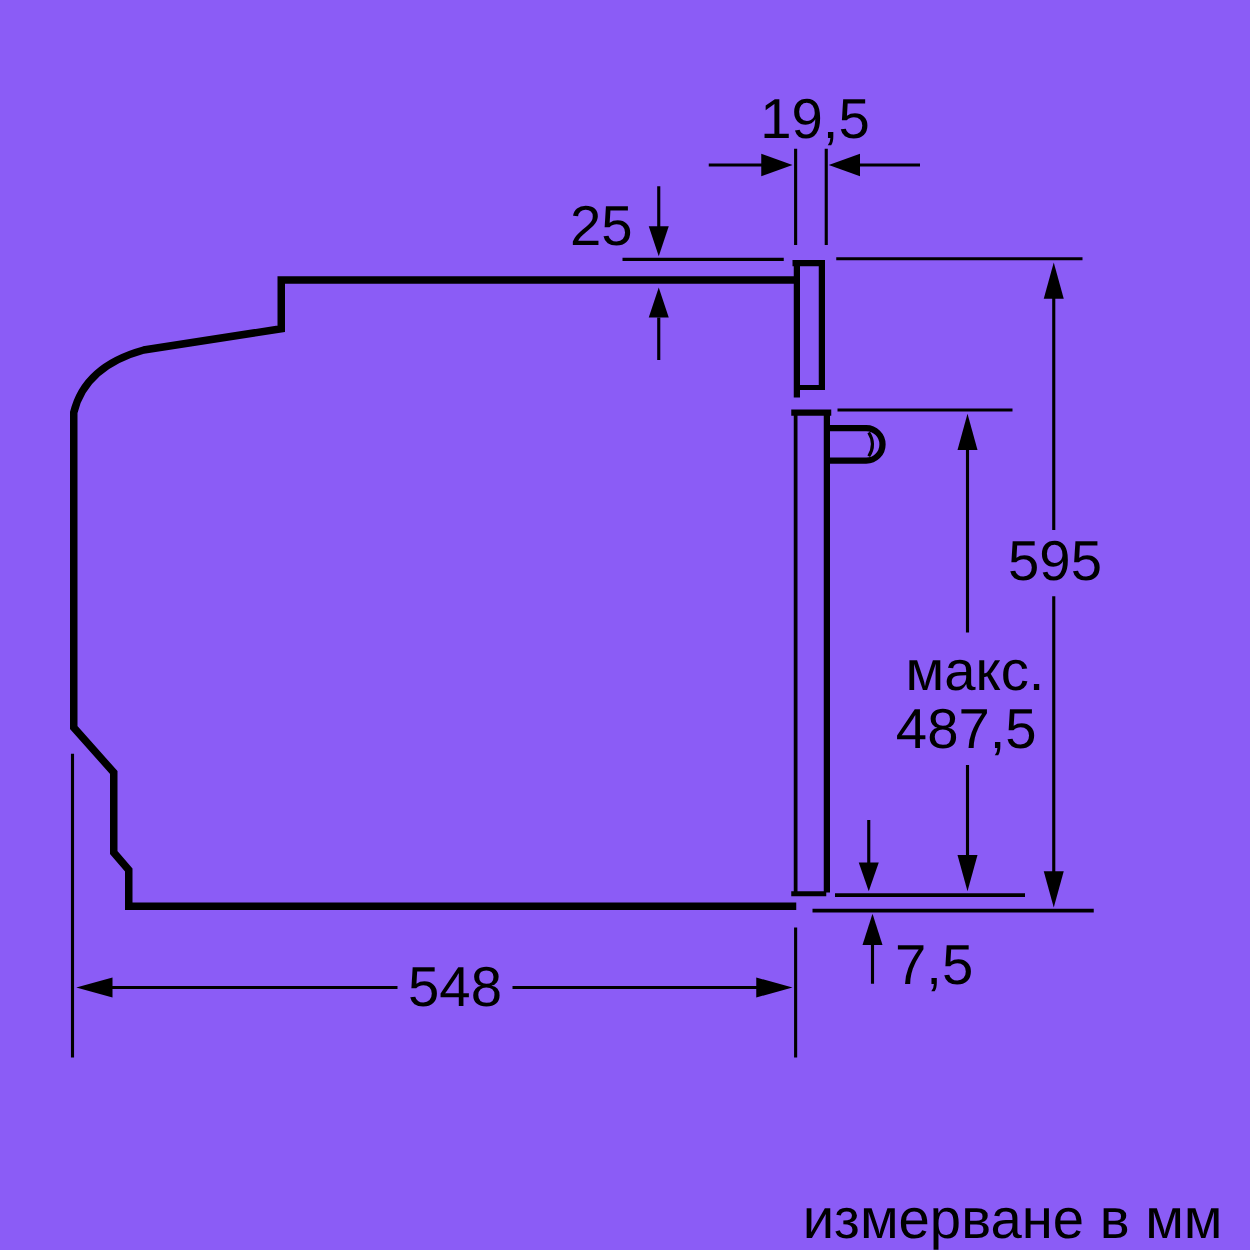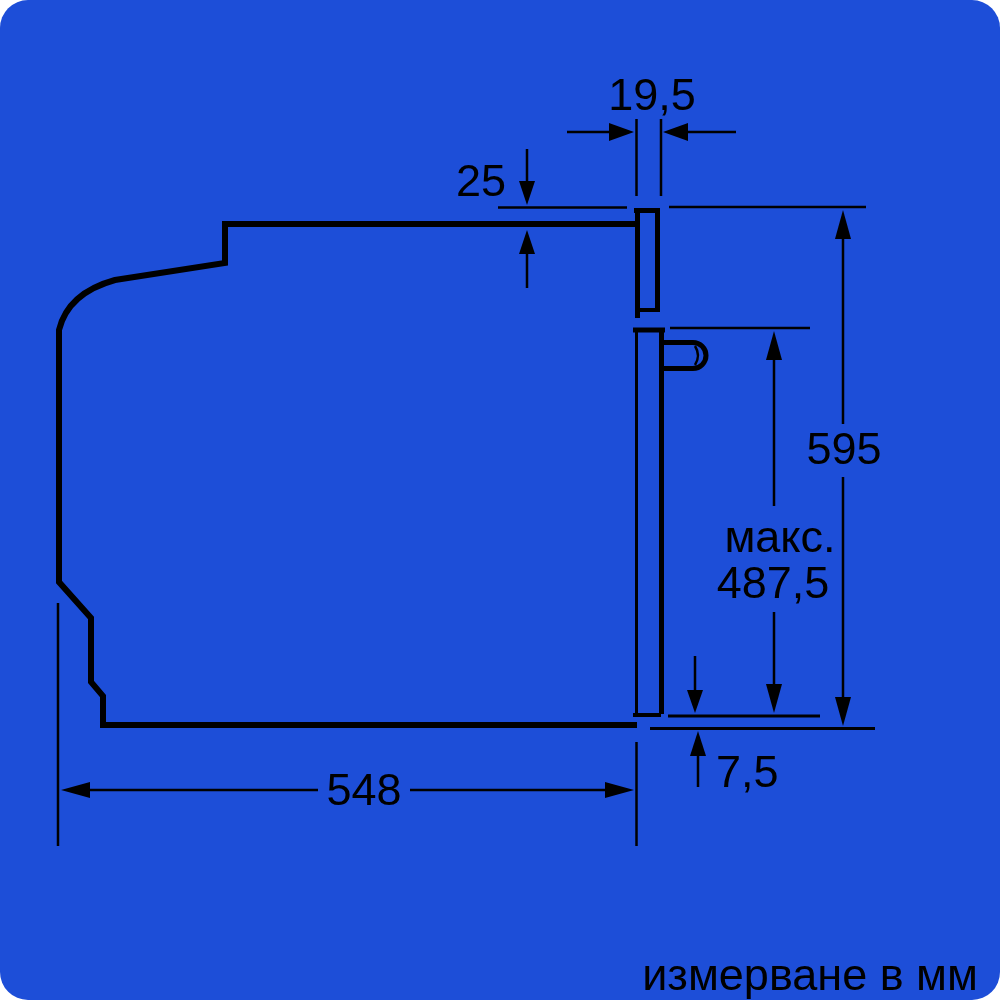--- a/index.html
+++ b/index.html
@@ -4,23 +4,22 @@
 <style>
   html, body {
     margin: 0;
     padding: 0;
     background: #ffffff;
   }
   .canvas {
     position: relative;
     width: 1000px;
     height: 1000px;
-    background: #1d4ed8;
+    background: #8b5cf6;
     font-family: "Liberation Sans", sans-serif;
-    border-radius: 28px;
   }
   svg text {
     font-family: "Liberation Sans", sans-serif;
     font-size: 45px;
     fill: #000000;
   }
   .thick   { stroke: #000000; stroke-width: 6;   fill: none; }
   .w5      { stroke: #000000; stroke-width: 5;   fill: none; }
   .w4      { stroke: #000000; stroke-width: 4;   fill: none; }
   .w3      { stroke: #000000; stroke-width: 3;   fill: none; }

